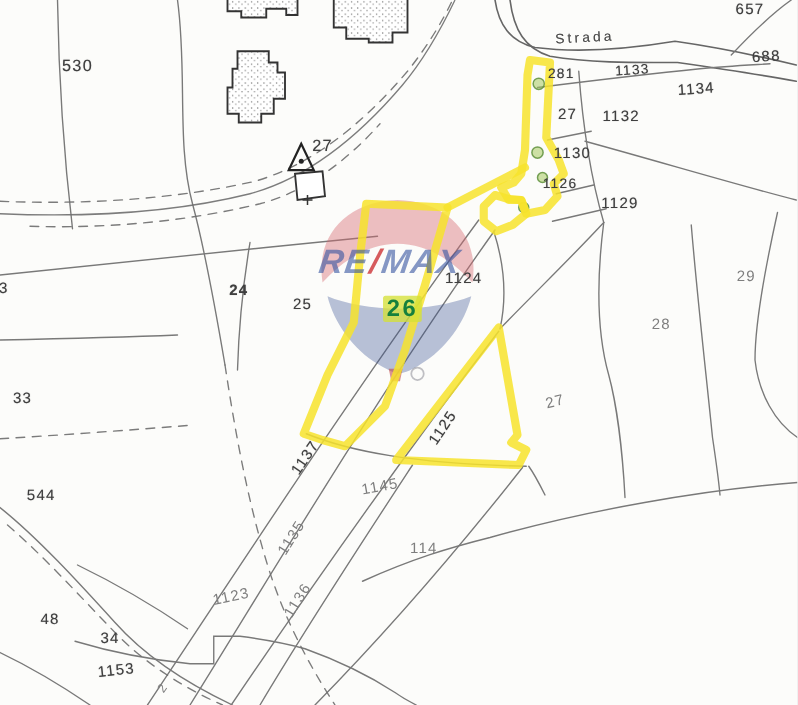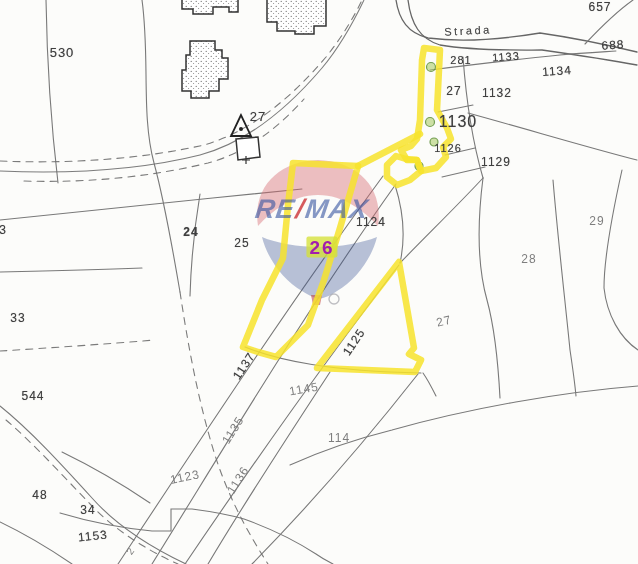--- a/index.html
+++ b/index.html
@@ -9,21 +9,21 @@
   }
   svg.map{position:absolute;left:0;top:0;}
   .maplabel{
     position:absolute;color:#3f3f3f;letter-spacing:1px;white-space:nowrap;
     text-shadow:0 0 0.7px rgba(64,64,64,.55);line-height:1;
     font-family:"Liberation Sans",sans-serif;
   }
   .maplabel.faint{color:#7e7e7e;text-shadow:none;}
   .maplabel.road{color:#4c4c4c;letter-spacing:2.5px;text-shadow:0 0 0.5px rgba(70,70,70,.5);}
   .maplabel.target{
-    font-weight:bold;color:#a21caf;background:rgba(213,224,56,.78);
+    font-weight:bold;color:#15803d;background:rgba(213,224,56,.78);
     padding:1px 3px;letter-spacing:2px;text-shadow:none;border-radius:2px;
   }
   .wm-text{
     position:absolute;left:247px;top:194px;width:130px;height:30px;
     display:flex;align-items:center;justify-content:center;
     font-weight:bold;font-style:italic;font-size:27px;letter-spacing:1px;
     transform:skewX(-8deg);color:rgba(54,84,160,.60);user-select:none;
   }
   .wm-slash{color:rgba(205,55,58,.82);padding:0 1px;}
 </style>
@@ -130,27 +130,27 @@
     <span>RE</span>
       <span class="wm-slash">/</span>
       <span>MAX</span>
   </div>
 
   <div id="labels">
       <div class="maplabel road" style="left: 468px; top: 31px; font-size: 11px; transform: translate(-50%, -50%) rotate(-3deg);">Strada</div>
       <div class="maplabel" style="left: 62px; top: 52px; font-size: 13px; transform: translate(-50%, -50%) rotate(0deg);">530</div>
       <div class="maplabel" style="left: 600px; top: 7px; font-size: 12px; transform: translate(-50%, -50%) rotate(0deg);">657</div>
       <div class="maplabel" style="left: 613px; top: 45px; font-size: 12px; transform: translate(-50%, -50%) rotate(-4deg);">688</div>
-      <div class="maplabel" style="left: 449px; top: 60px; font-size: 11px; transform: translate(-50%, -50%) rotate(0deg); margin-left: 12px;">281</div>
+      <div class="maplabel" style="left: 449px; top: 60px; font-size: 11px; transform: translate(-50%, -50%) rotate(0deg);">281</div>
       <div class="maplabel" style="left: 506px; top: 57px; font-size: 11px; transform: translate(-50%, -50%) rotate(-4deg);">1133</div>
       <div class="maplabel" style="left: 557px; top: 71px; font-size: 12px; transform: translate(-50%, -50%) rotate(-4deg);">1134</div>
       <div class="maplabel" style="left: 258px; top: 116px; font-size: 13px; transform: translate(-50%, -50%) rotate(0deg);">27</div>
       <div class="maplabel" style="left: 454px; top: 91px; font-size: 12px; transform: translate(-50%, -50%) rotate(0deg);">27</div>
       <div class="maplabel" style="left: 497px; top: 93px; font-size: 12px; transform: translate(-50%, -50%) rotate(0deg); text-align: right;">1132</div>
-      <div class="maplabel" style="left: 458px; top: 122px; font-size: 16px; transform: translate(-50%, -50%) rotate(0deg);">1130</div>
+      <div class="maplabel" style="left: 458px; top: 122px; font-size: 12px; transform: translate(-50%, -50%) rotate(0deg);">1130</div>
       <div class="maplabel" style="left: 448px; top: 148px; font-size: 11px; transform: translate(-50%, -50%) rotate(0deg);">1126</div>
       <div class="maplabel" style="left: 461px; top: 162px; font-size: 12px; transform: translate(-50%, -50%) rotate(0deg); margin-left: 35px;">1129</div>
       <div class="maplabel" style="left: 371px; top: 222px; font-size: 12px; transform: translate(-50%, -50%) rotate(0deg);">1124</div>
       <div class="maplabel" style="left: 191px; top: 232px; font-size: 12px; transform: translate(-50%, -50%) rotate(0deg); font-weight: bold;">24</div>
       <div class="maplabel" style="left: 242px; top: 243px; font-size: 12px; transform: translate(-50%, -50%) rotate(0deg);">25</div>
       <div class="maplabel target" style="left: 322px; top: 247px; font-size: 19px; transform: translate(-50%, -50%) rotate(0deg);">26</div>
       <div class="maplabel faint" style="left: 597px; top: 221px; font-size: 12px; transform: translate(-50%, -50%) rotate(0deg);">29</div>
       <div class="maplabel faint" style="left: 529px; top: 259px; font-size: 12px; transform: translate(-50%, -50%) rotate(0deg);">28</div>
       <div class="maplabel faint" style="left: 444px; top: 321px; font-size: 12px; transform: translate(-50%, -50%) rotate(-14deg);">27</div>
       <div class="maplabel" style="left: 3px; top: 230px; font-size: 12px; transform: translate(-50%, -50%) rotate(0deg);">3</div>

